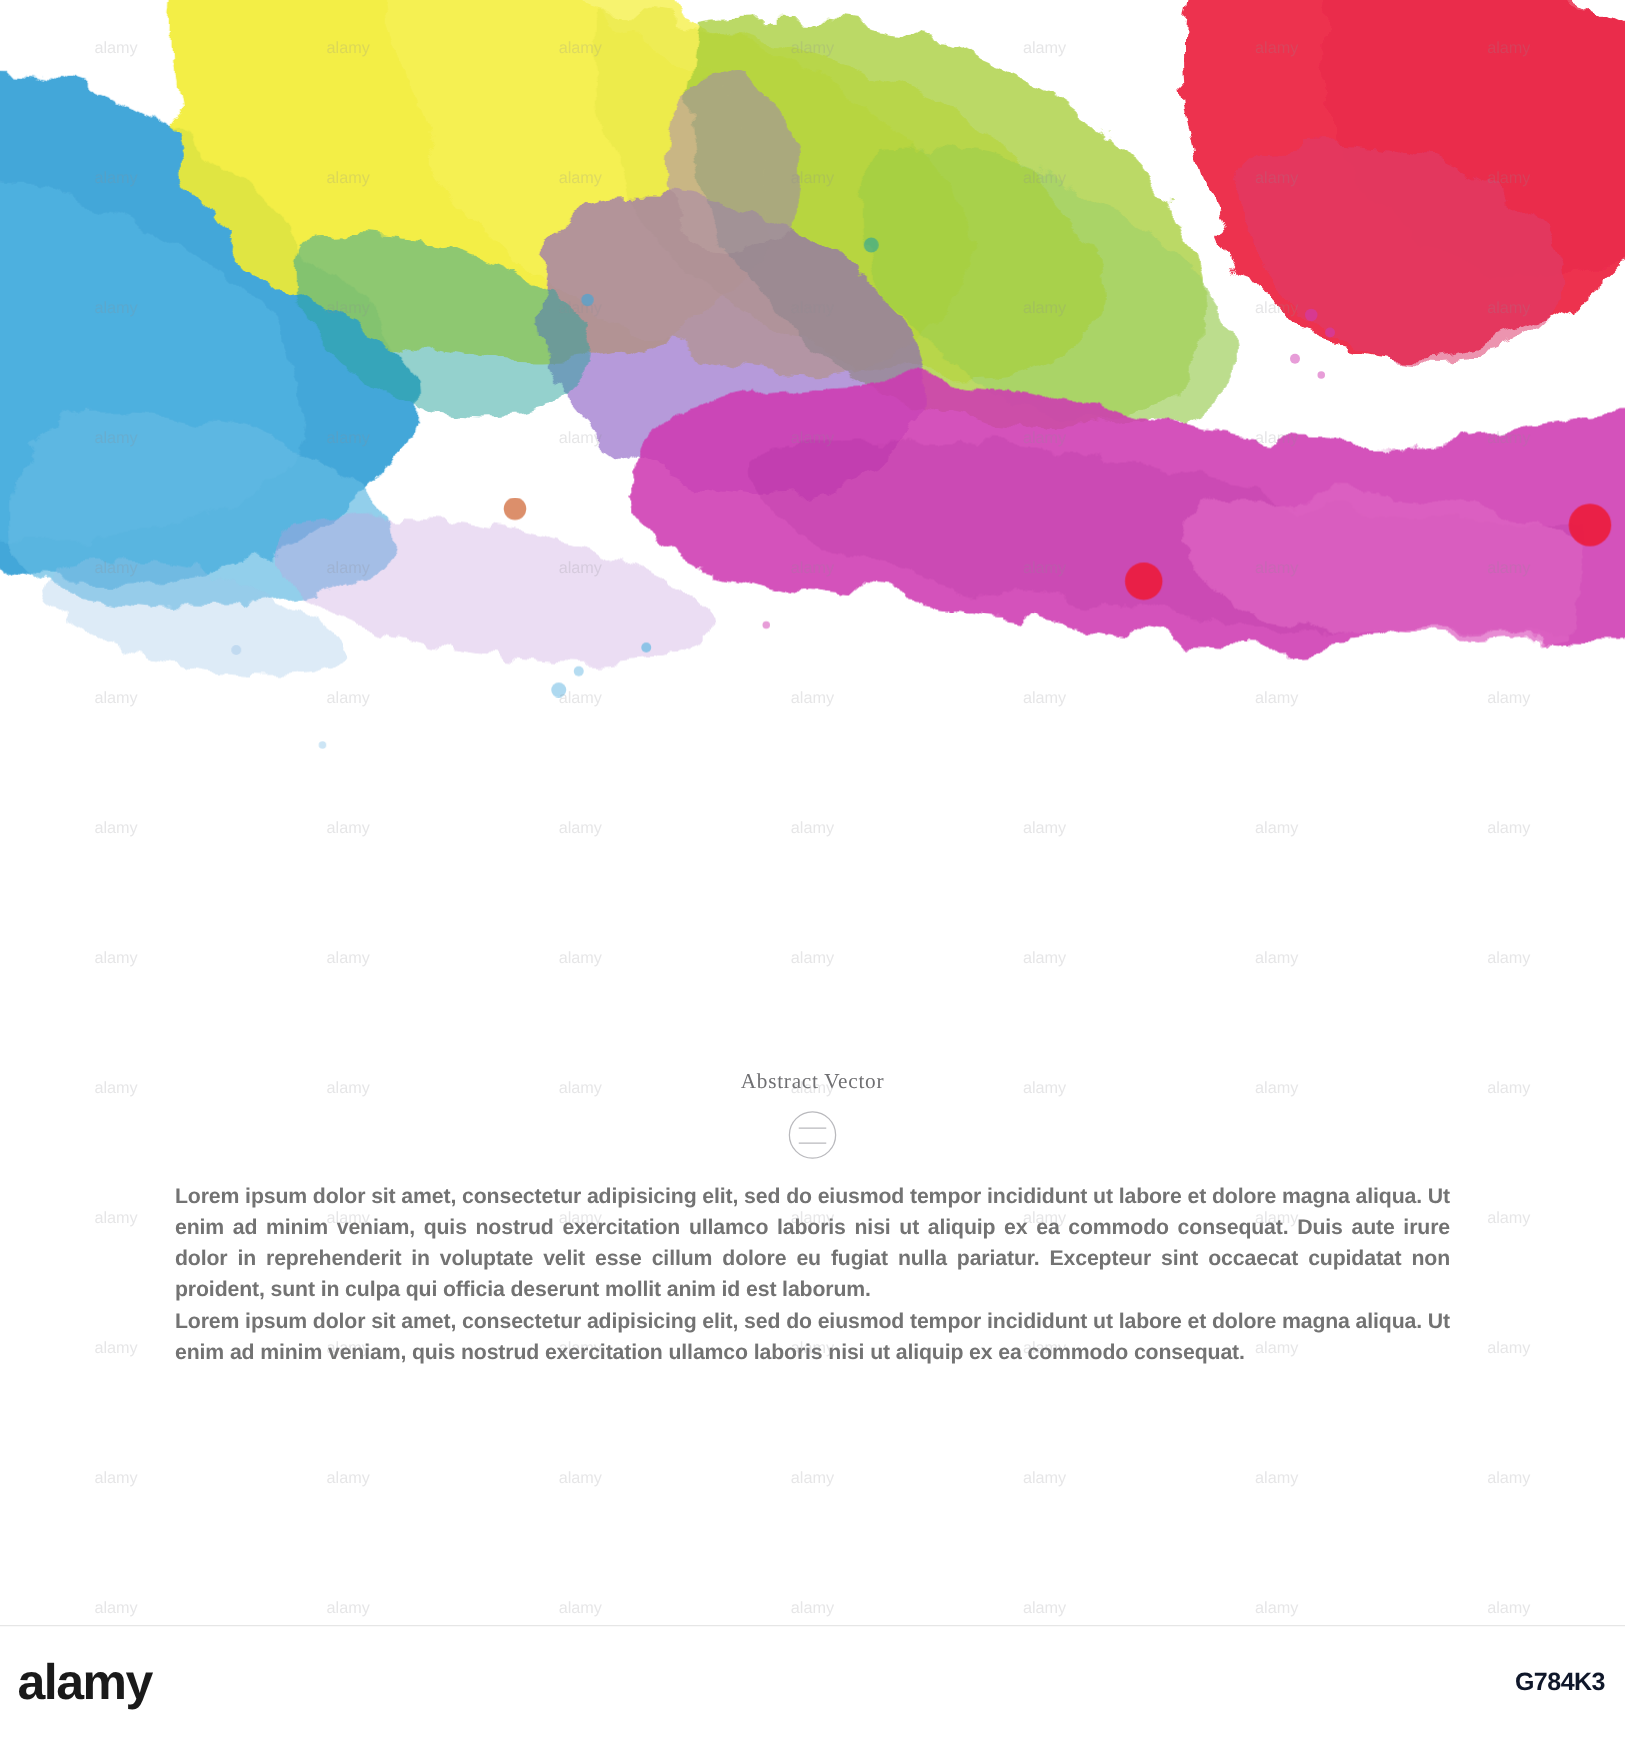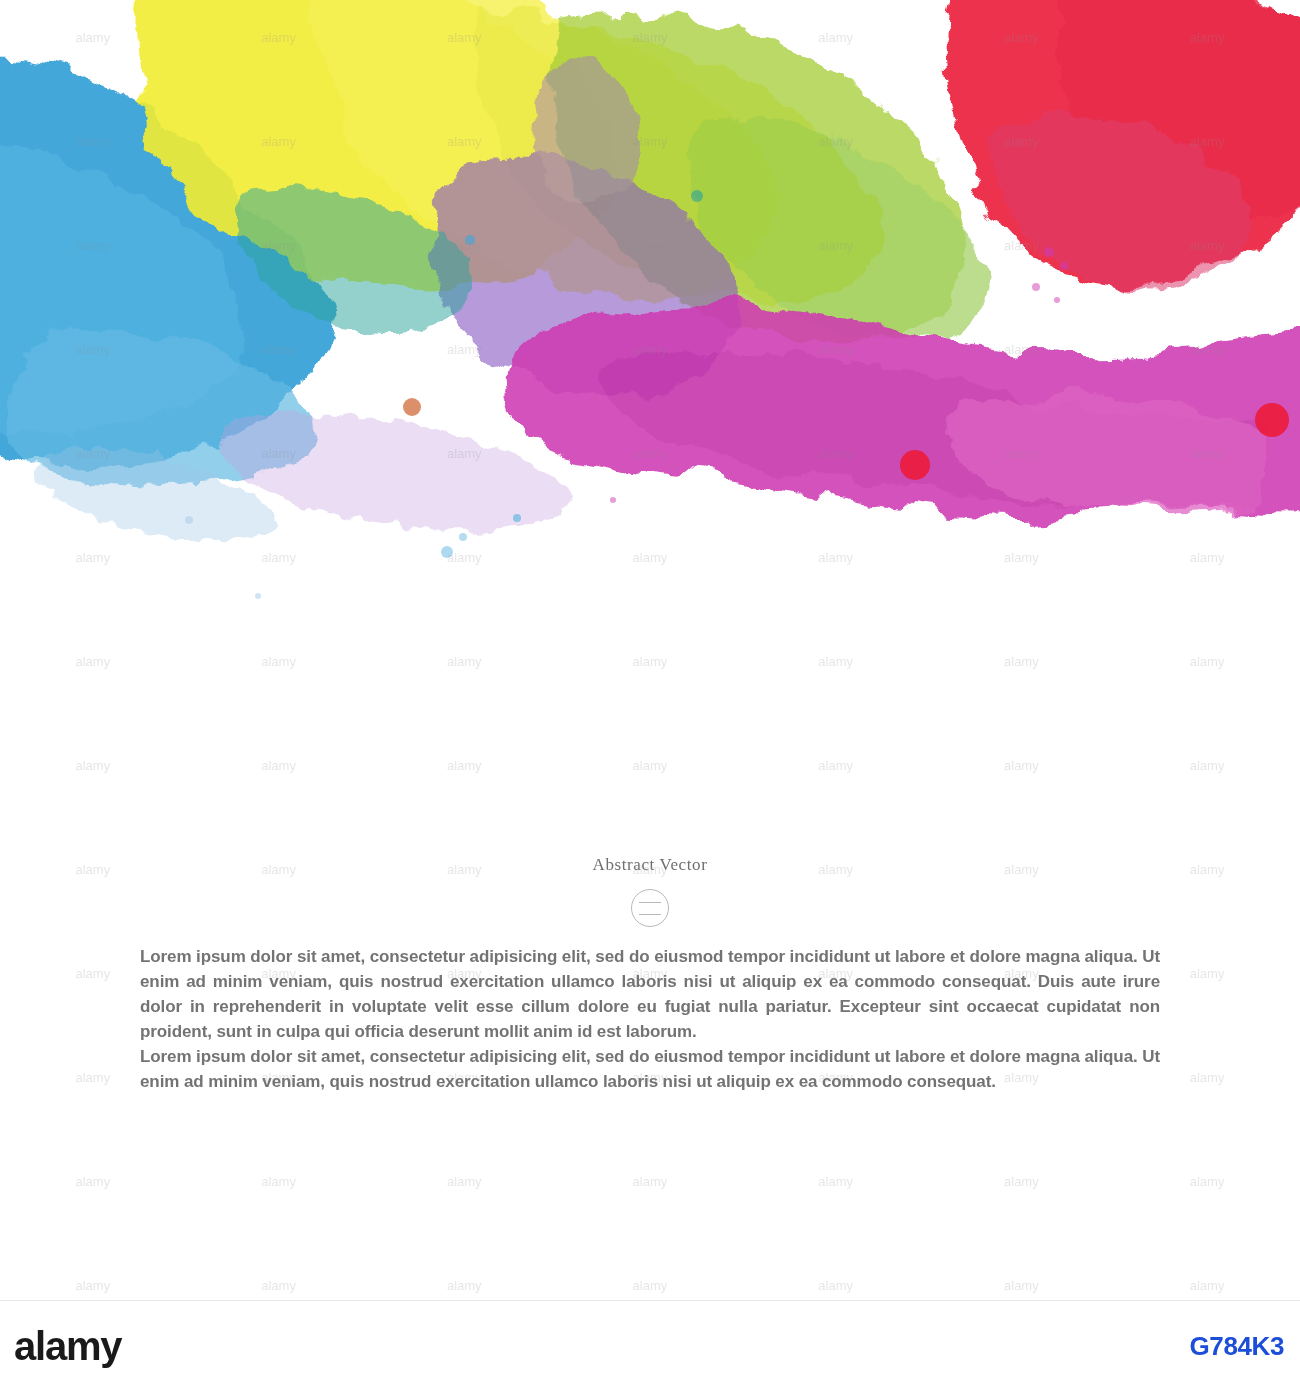--- a/index.html
+++ b/index.html
@@ -131,23 +131,23 @@
   }
   #footer-caption {
     margin-left: 22px;
     font-size: 16px;
     color: #3b3b3b;
     font-family: "Liberation Sans", sans-serif;
   }
   #footer-imageid {
     position: absolute;
     right: 16px;
-    font-size: 26px;
+    font-size: 20px;
     font-weight: bold;
-    color: #1d4ed8;
+    color: #0f172a;
     letter-spacing: -0.4px;
     font-family: "Liberation Sans", sans-serif;
   }
 </style>
 </head>
 <body>
 
 <div id="stock-image">
 
   <div id="artwork">

